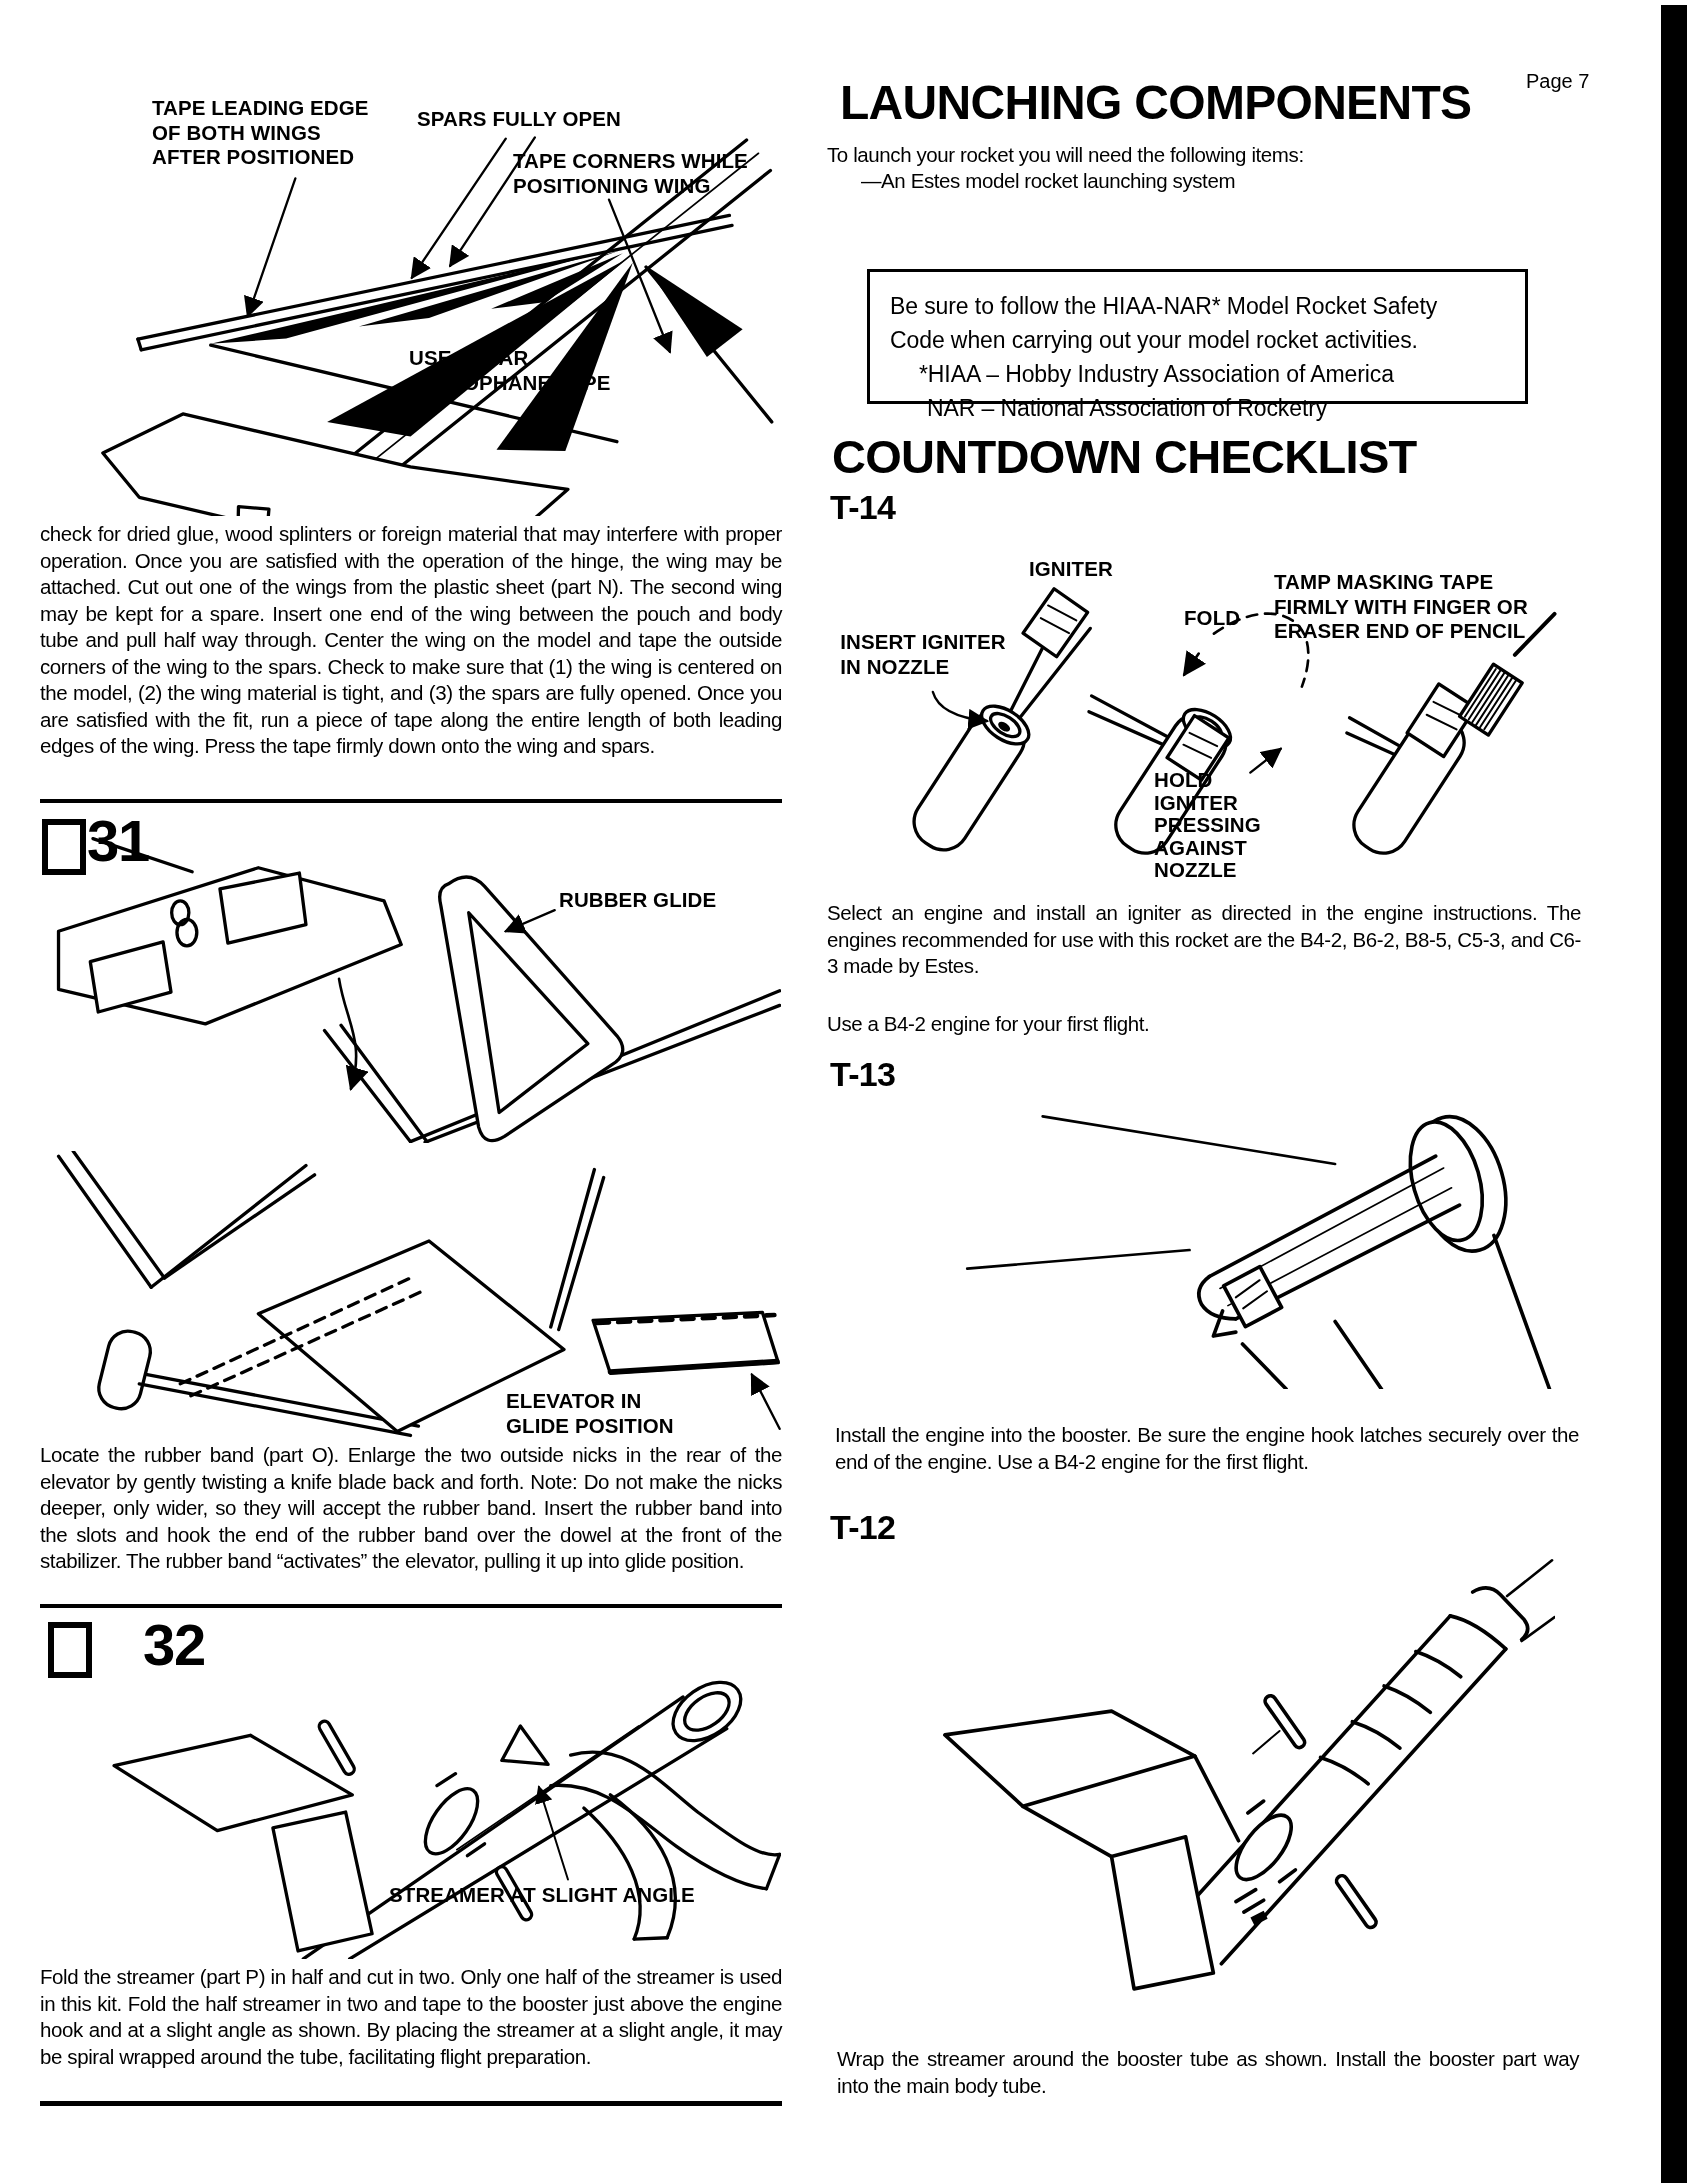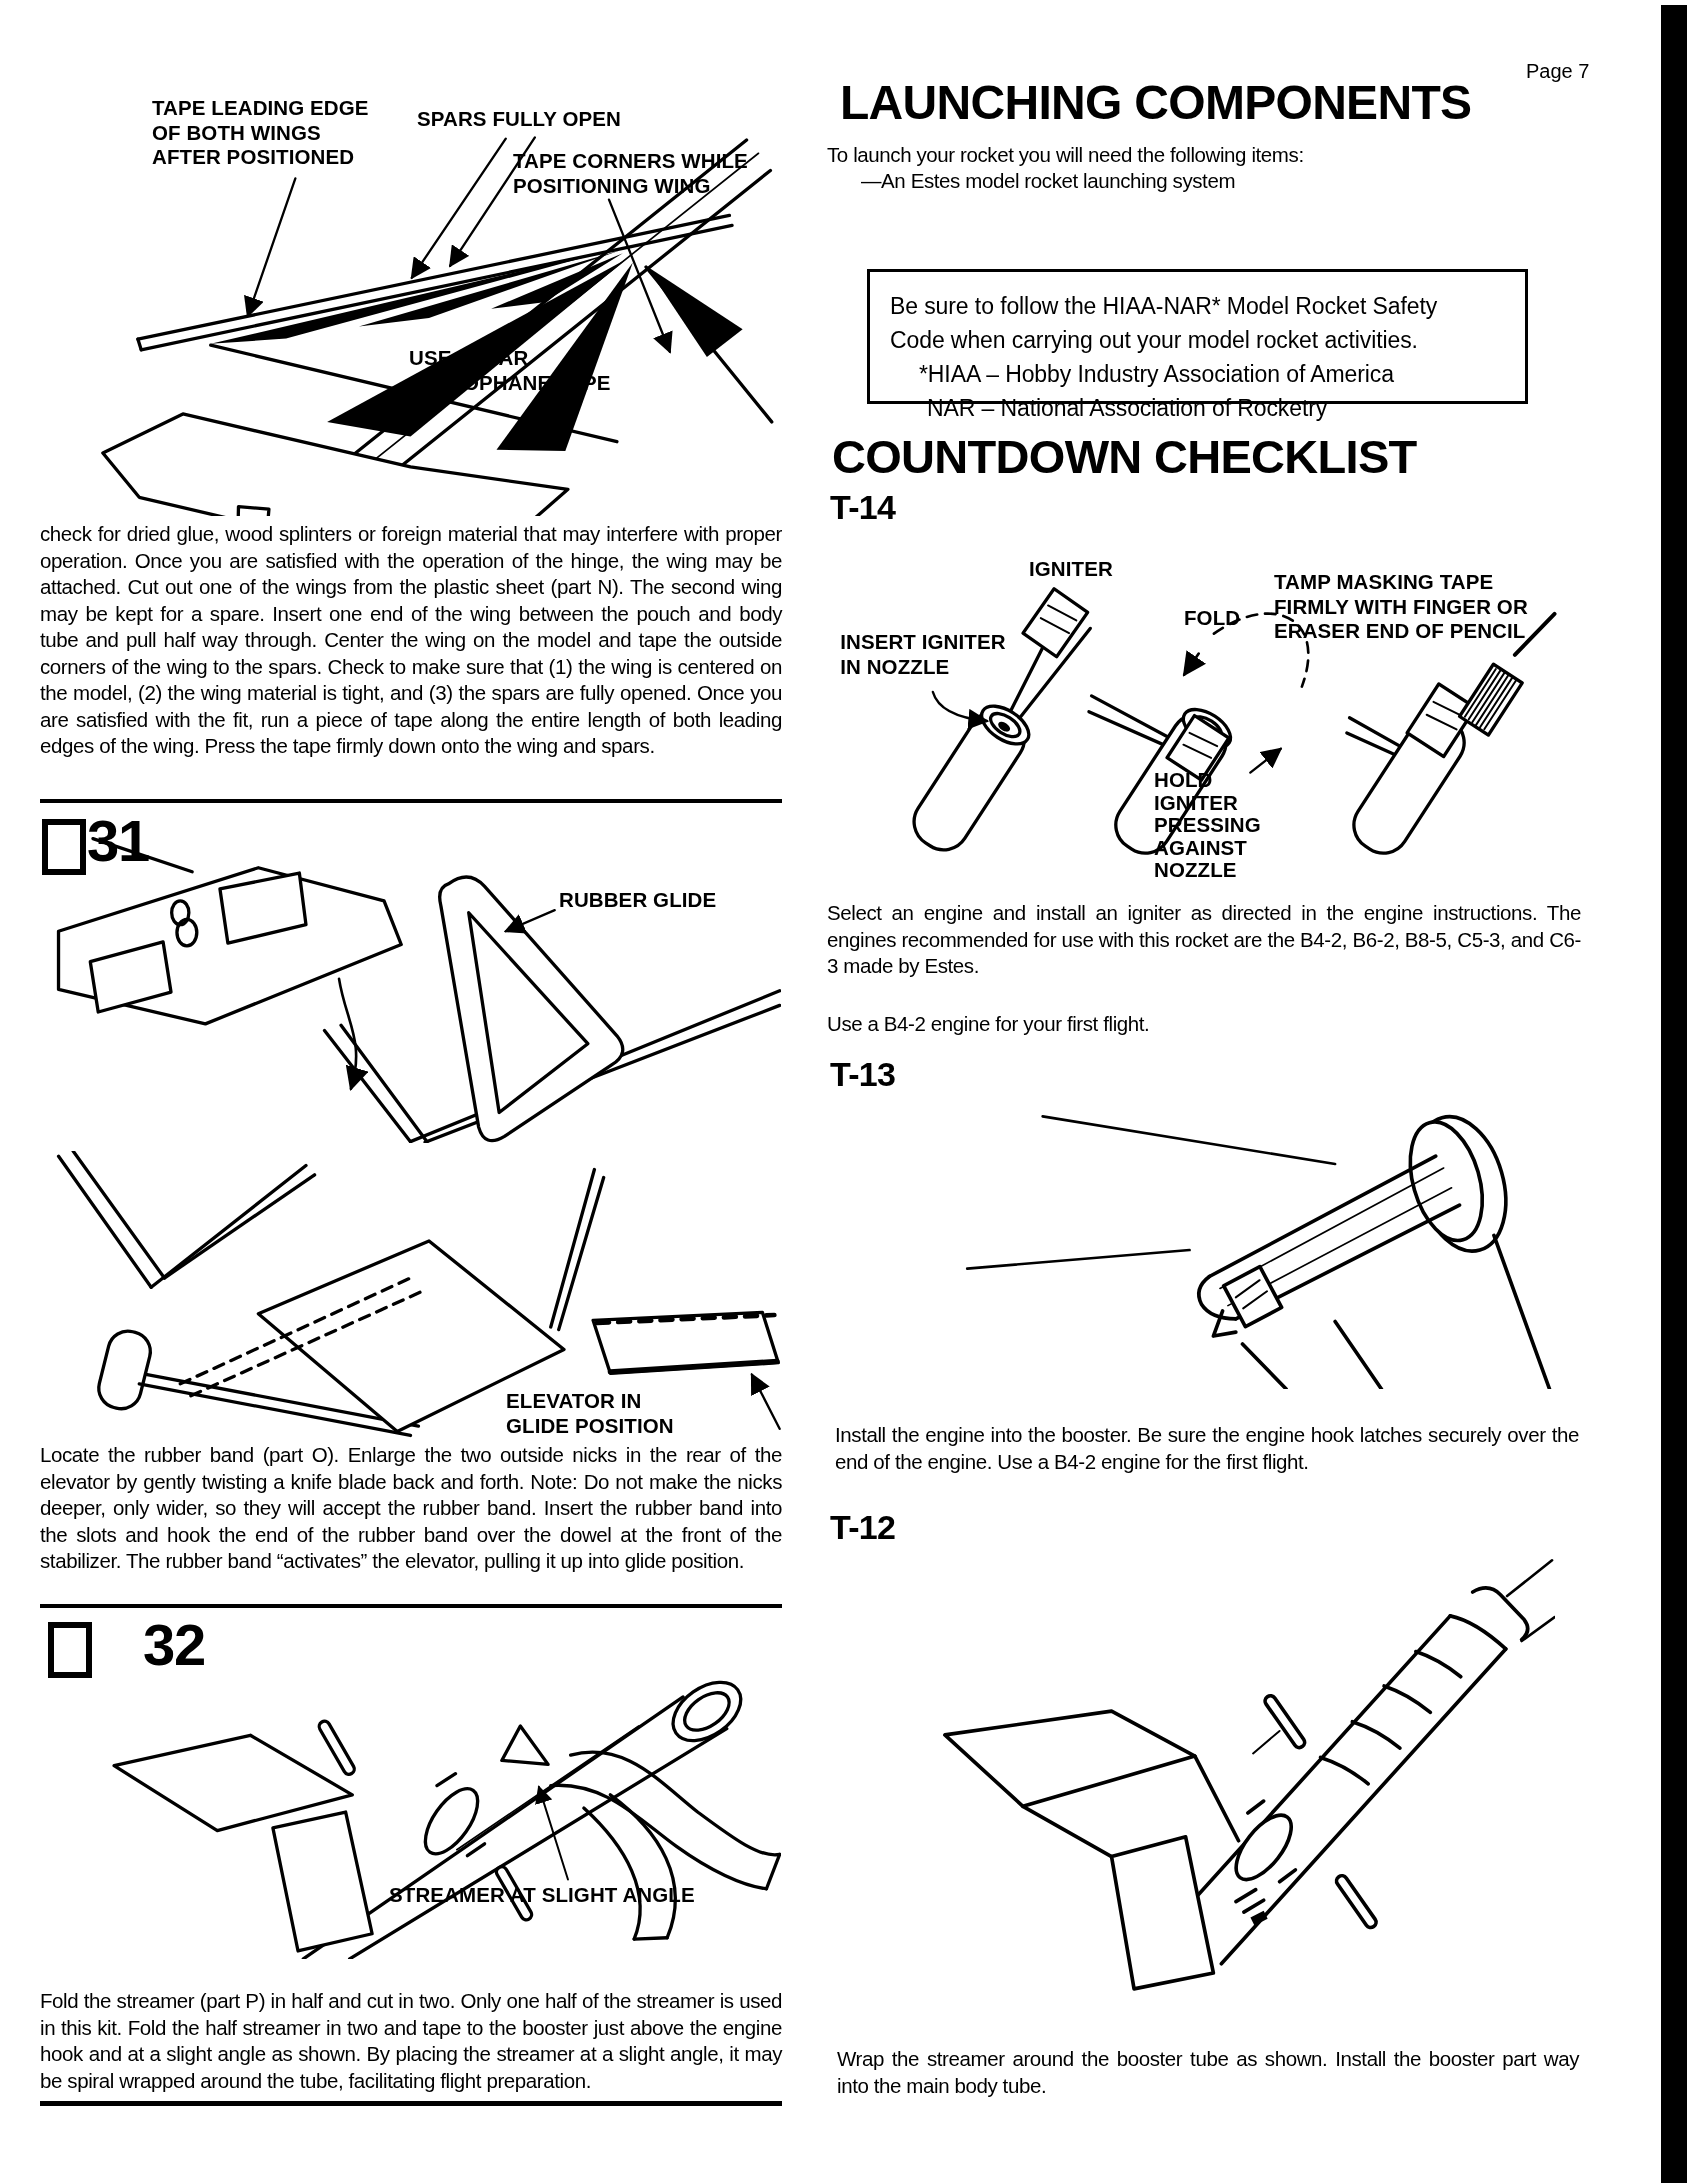--- a/index.html
+++ b/index.html
@@ -8,21 +8,21 @@
   .abs{position:absolute;}
   .body{font-size:20.5px;line-height:26.5px;letter-spacing:-0.4px;text-align:justify;margin:0;}
   .dlabel{font-weight:700;font-size:20.5px;line-height:24.5px;letter-spacing:0.1px;white-space:pre-line;}
   .center{}
   .nowrap{white-space:nowrap;}
   .h1{font-weight:700;font-size:48px;letter-spacing:-0.7px;white-space:nowrap;}
   .tnum{font-weight:700;font-size:34px;letter-spacing:-0.7px;line-height:1;}
   .stepnum{font-weight:700;font-size:58px;letter-spacing:-1.3px;line-height:1;}
   .checkbox{border:6px solid #000;background:#fff;}
   .rule{background:#000;}
-  .pagelab{font-size:20px;letter-spacing:0;}
+  .pagelab{font-size:20px;letter-spacing:0;margin-top:10px;}
   .sb{border:3.3px solid #000;padding:17px 20px;}
   .sbline{font-size:23px;line-height:34px;letter-spacing:-0.1px;white-space:nowrap;}
   .sbline.ind1{padding-left:29px;}
   .sbline.ind2{padding-left:37px;}
   .hang{padding-left:67px;text-indent:-33px;}
   svg.art{position:absolute;left:0;top:0;}
 </style>
 </head>
 <body>
 
@@ -178,21 +178,21 @@
         <path d="M1118,342 L1098,394"></path>
         <path d="M862,252 C936,306 984,382 948,468"></path>
         <path d="M822,272 C886,330 926,402 898,470"></path>
         <path d="M948,468 L898,470"></path>
         <path d="M798,380 L754,240" stroke-width="3" marker-end="url(#ahD)"></path>
       </g>
     </svg>
     <div class="abs dlabel center nowrap" style="left:349px;top:255px;width:344px;">STREAMER AT SLIGHT ANGLE</div>
   </div>
 
-  <p class="abs body" style="left:40px;top:1964px;width:742px;margin-top:24px;">Fold the streamer (part P) in half and cut in two. Only one half of the streamer is used in this kit. Fold the half streamer in two and tape to the booster just above the engine hook and at a slight angle as shown. By placing the streamer at a slight angle, it may be spiral wrapped around the tube, facilitating flight preparation.</p>
+  <p class="abs body" style="left:40px;top:1964px;width:742px;">Fold the streamer (part P) in half and cut in two. Only one half of the streamer is used in this kit. Fold the half streamer in two and tape to the booster just above the engine hook and at a slight angle as shown. By placing the streamer at a slight angle, it may be spiral wrapped around the tube, facilitating flight preparation.</p>
 
   <div class="abs rule" style="left:40px;top:2101px;width:742px;height:4.6px;"></div>
 
   <div class="abs pagelab" style="left:1526px;top:60px;">Page 7</div>
 
   <div class="abs h1" style="left:840px;top:75px;">LAUNCHING COMPONENTS</div>
 
   <p class="abs body" style="left:827px;top:142px;width:754px;text-align:left;">To launch your rocket you will need the following items:</p>
   <p class="abs body hang" style="left:827px;top:168px;width:718px;text-align:left;">—An Estes model rocket launching system</p>
 

